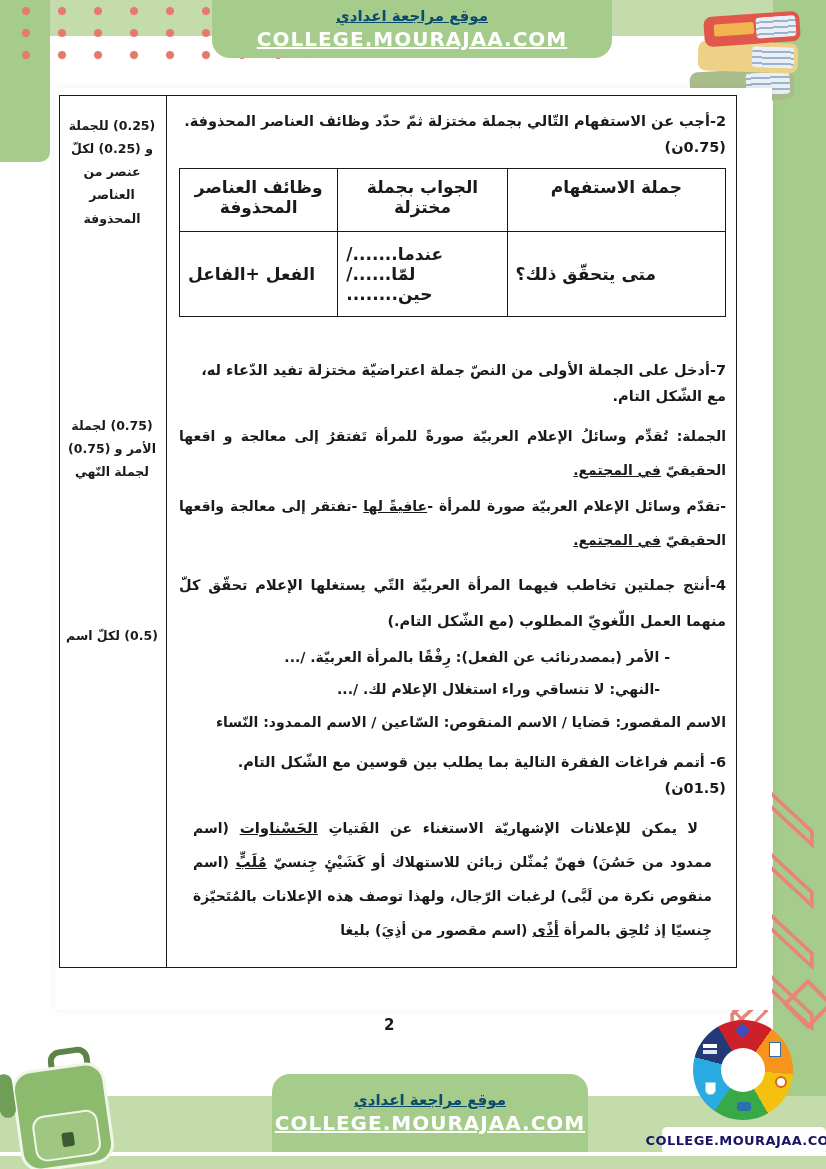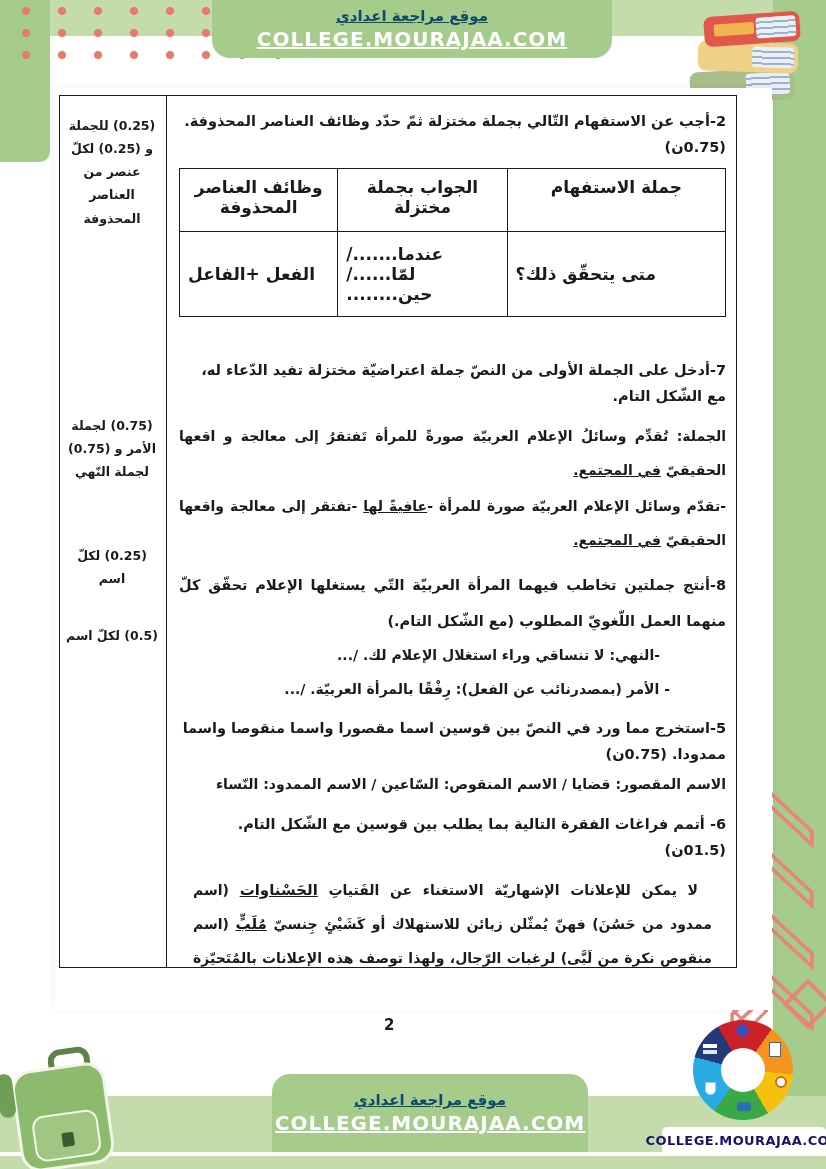--- a/index.html
+++ b/index.html
@@ -133,21 +133,20 @@
   </svg>
 <div class="diamond" style="left:737px;top:998px;width:20px;height:20px;"></div>
 <div class="diamond" style="left:790px;top:986px;width:28px;height:28px;border-width:4px;"></div>
 
 <div class="page">
   <div class="content-box">
 
     <div class="margin-col">
       <div class="margin-note" style="top:18px">(0.25) للجملة و (0.25) لكلّ عنصر من العناصر المحذوفة</div>
       <div class="margin-note" style="top:318px">(0.75) لجملة الأمر و (0.75) لجملة النّهي</div>
-      <div class="margin-note" style="top:448px">(0.25) لكلّ اسم</div>
       <div class="margin-note" style="top:528px">(0.5) لكلّ اسم</div>
     </div>
 
     <div class="main-col">
 
       <div class="q-title">2-أجب عن الاستفهام التّالي بجملة مختزلة ثمّ حدّد وظائف العناصر المحذوفة.  (0.75ن)</div>
 
       <table class="exam-table">
         <tbody>
             <tr>
@@ -160,25 +159,24 @@
           <td>عندما......./لمّا....../حين........</td>
           <td>الفعل +الفاعل</td>
         </tr>
       </tbody>
         </table>
 
       <div class="q-title" style="margin-top:40px">7-أدخل على الجملة الأولى من النصّ جملة اعتراضيّة مختزلة تفيد الدّعاء له، مع الشّكل التام.</div>
       <div class="body-line just" style="margin-top:10px"><span>الجملة: تُقدِّم وسائلُ الإعلام العربيّة صورةً للمرأة تَفتقرُ إلى معالجة و اقعها الحقيقيّ </span><span class="u">في المجتمع.</span></div>
       <div class="body-line just" style="margin-top:2px"><span>-تقدّم وسائل الإعلام العربيّة صورة للمرأة -</span><span class="u">عافيةً لها</span><span> -تفتقر إلى معالجة واقعها الحقيقيّ </span><span class="u">في المجتمع.</span></div>
 
-      <div class="q-title just" style="margin-top:10px;line-height:36px">8-أنتج جملتين تخاطب فيهما المرأة العربيّة التّي يستغلها الإعلام تحقّق كلّ منهما العمل اللّغويّ المطلوب (مع الشّكل التام.)</div>
+      <div class="q-title just" style="margin-top:10px;line-height:36px">4-أنتج جملتين تخاطب فيهما المرأة العربيّة التّي يستغلها الإعلام تحقّق كلّ منهما العمل اللّغويّ المطلوب (مع الشّكل التام.)</div>
+      <div class="body-line" style="margin-top:2px;line-height:32px;padding-right:56px">- الأمر (بمصدرنائب عن الفعل): رِفْقًا بالمرأة العربيّة. /...</div>
       <div class="body-line" style="line-height:32px;padding-right:66px">-النهي: لا تنساقي وراء استغلال الإعلام لك. /...</div>
-      <div class="body-line" style="margin-top:2px;line-height:32px;padding-right:56px">- الأمر (بمصدرنائب عن الفعل): رِفْقًا بالمرأة العربيّة. /...</div>
-
-      <div class="q-title" style="margin-top:10px">5-استخرج مما ورد في النصّ بين قوسين اسما مقصورا واسما منقوصا واسما ممدودا. (0.75ن)</div>
+
       <div class="body-line" style="margin-top:4px;line-height:26px">الاسم المقصور: قضايا / الاسم المنقوص: السّاعين / الاسم الممدود: النّساء</div>
 
       <div class="q-title" style="margin-top:14px">6- أتمم فراغات الفقرة التالية بما يطلب بين قوسين مع الشّكل التام. (01.5ن)</div>
       <div class="body-line just" style="margin-top:10px;padding:0 14px;text-indent:14px"><span>لا يمكن للإعلانات الإشهاريّة الاستغناء عن الفَتياتِ </span><span class="u" style="font-size:15px">الحَسْناوات</span><span> (اسم ممدود من حَسُنَ) فهنّ يُمثّلن زبائن للاستهلاك أو كَشَيْئٍ جِنسيّ </span><span class="u" style="font-size:15px">مُلَبٍّ</span><span> (اسم منقوص نكرة من لَبَّى) لرغبات الرّجال، ولهذا توصف هذه الإعلانات بالمُتَحيّزة جِنسيّا إذ تُلحِق بالمرأة </span><span class="u" style="font-size:15px">أذًى</span><span> (اسم مقصور من أذِيَ) بليغا</span></div>
 
     </div>
   </div>
 </div>
 
 <div class="page-number">2</div>

